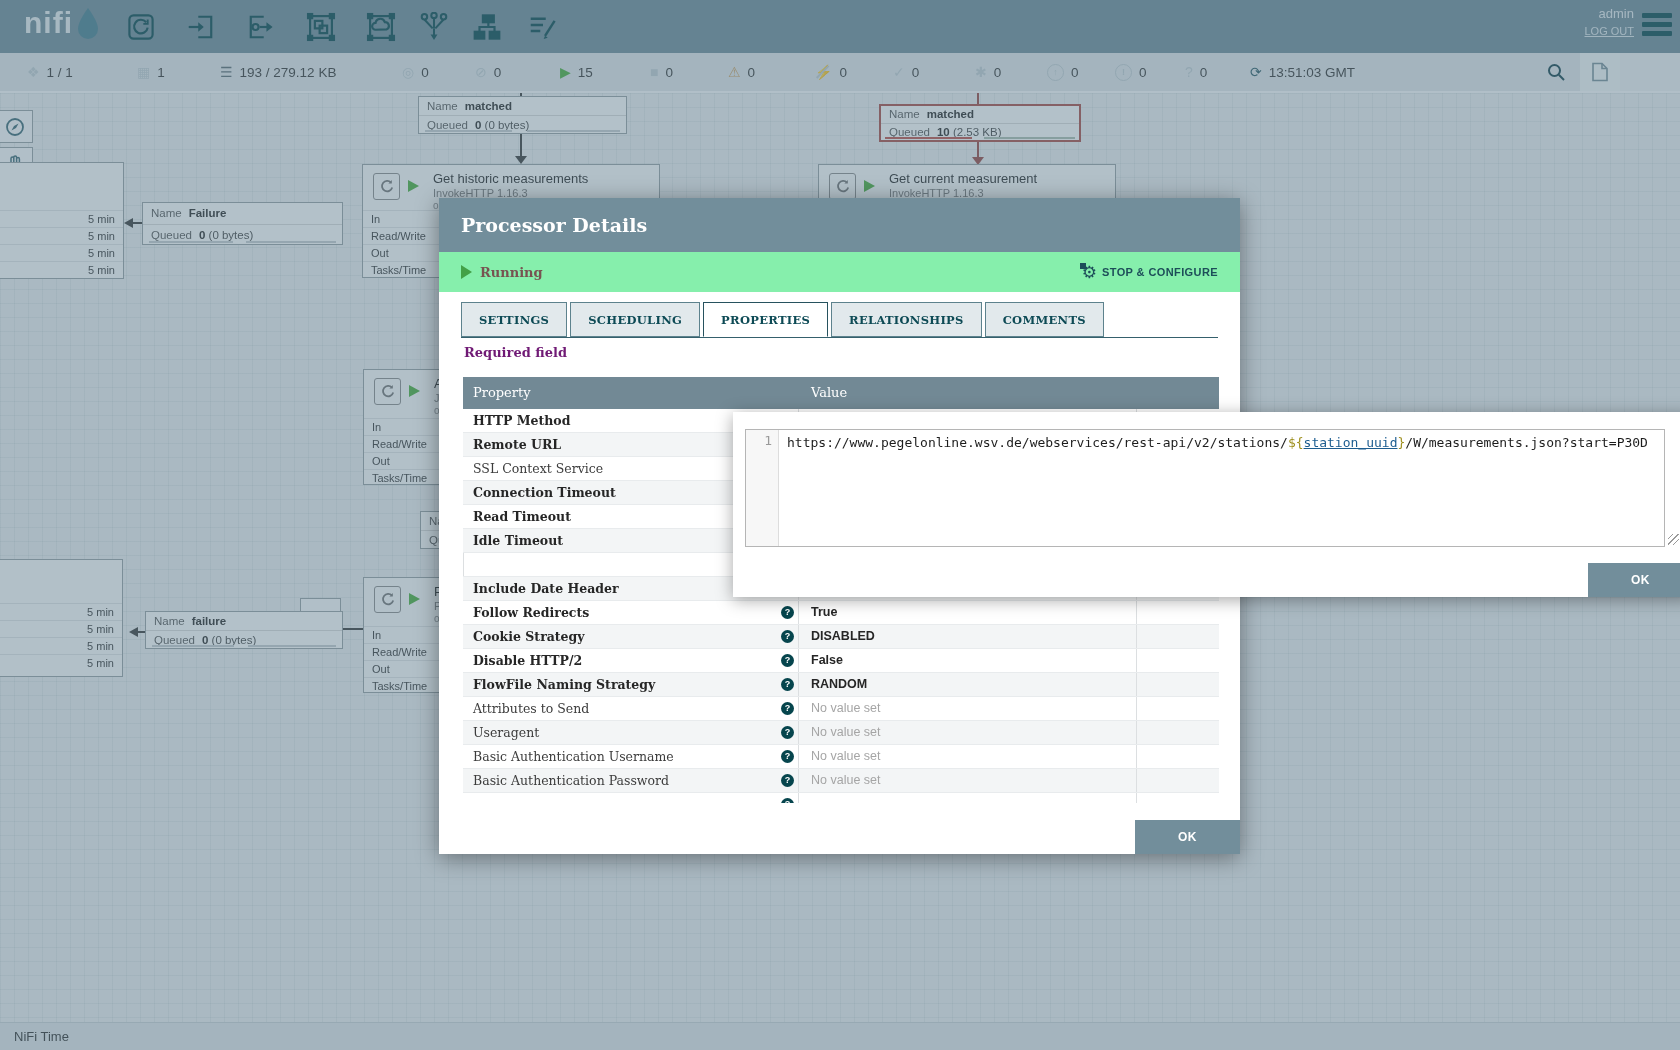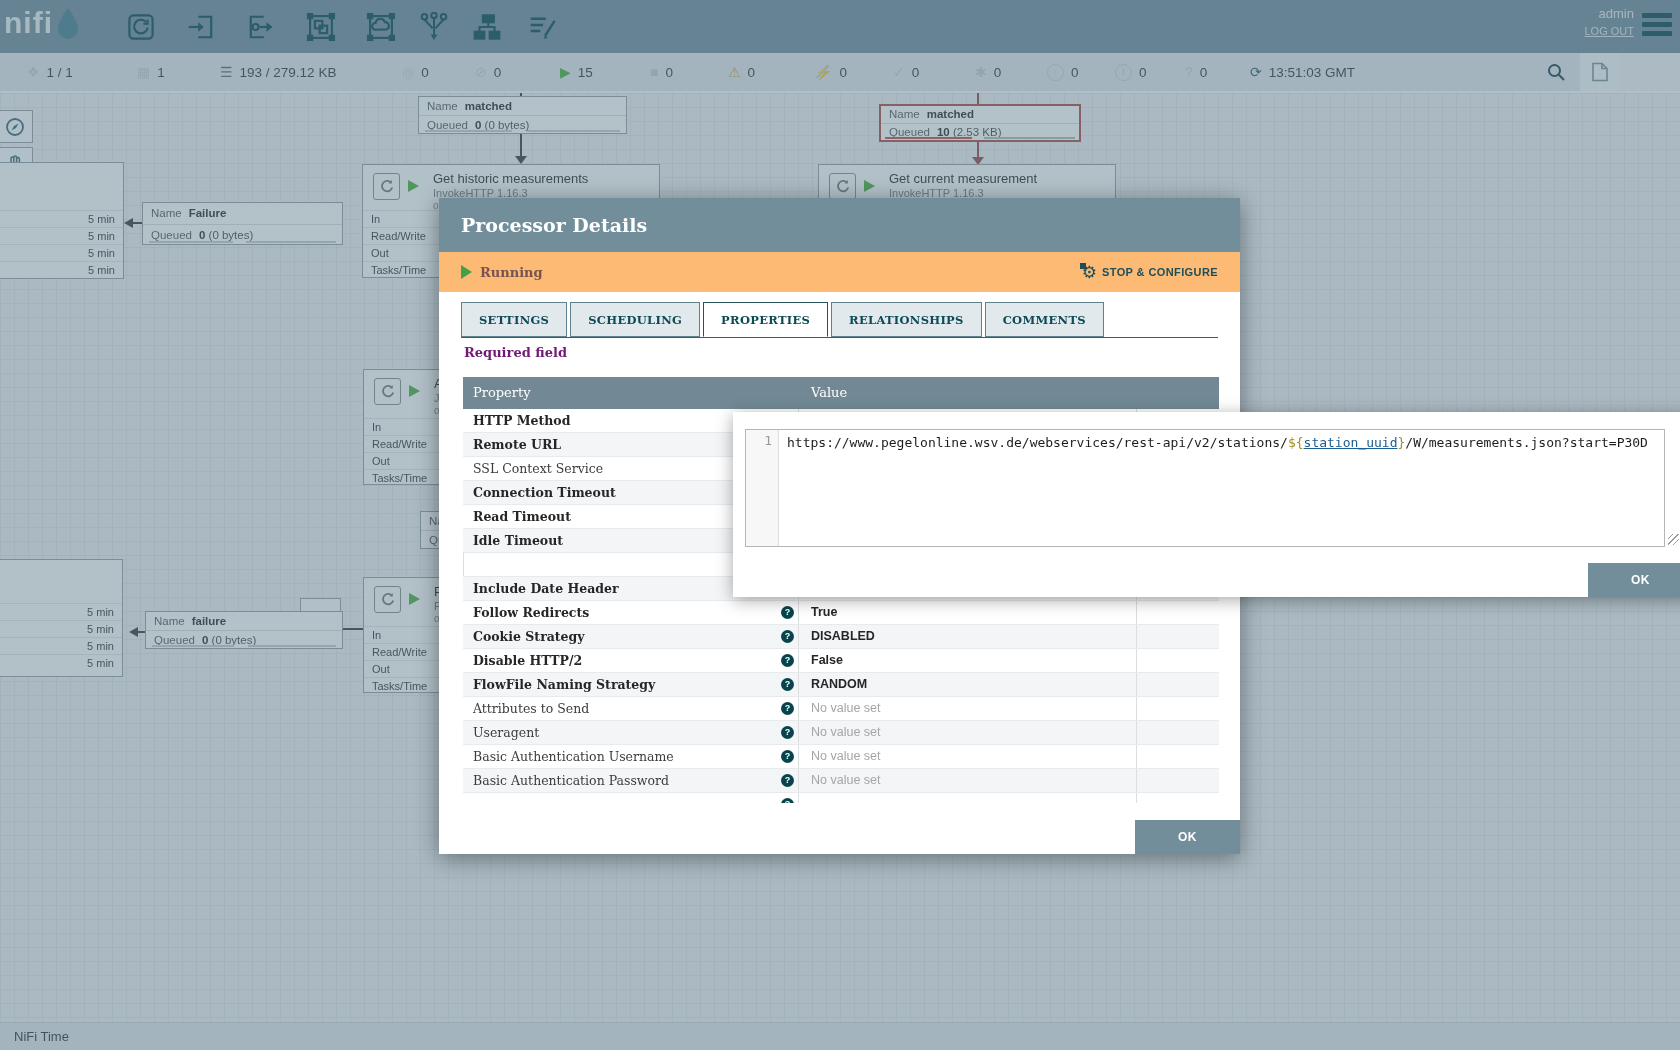--- a/index.html
+++ b/index.html
@@ -1,21 +1,21 @@
 <!DOCTYPE html>
 <html><head>
 <meta charset="utf-8">
 <style>
   html,body{margin:0;padding:0;background:#222;}
   #screen{position:relative;width:1680px;height:1050px;overflow:hidden;
     font-family:"Liberation Sans",sans-serif;background:#f1f3f4;}
 
   
   .topbar{position:absolute;left:0;top:0;width:1680px;height:53px;background:#728e9b;z-index:1;}
-  .logo{position:absolute;left:4px;top:6px;display:flex;align-items:flex-start;}
+  .logo{position:absolute;left:24px;top:6px;display:flex;align-items:flex-start;}
   .logo .nifi-txt{font-size:30px;font-weight:bold;letter-spacing:1px;color:#e9eff1;font-family:"Liberation Sans",sans-serif;}
   .logo svg{margin-left:2px;}
   .tool-ic{position:absolute;top:8px;width:38px;height:38px;display:flex;align-items:center;justify-content:center;cursor:pointer;}
   .userbox{position:absolute;right:46px;top:6px;text-align:right;}
   .userbox .uname{color:#e6edf0;font-size:13px;}
   .userbox .logout{color:#dfe8ec;font-size:11px;text-decoration:underline;cursor:pointer;display:inline-block;margin-top:3px;}
   .burger{position:absolute;right:8px;top:13px;width:30px;cursor:pointer;}
   .burger div{height:5px;background:#0a4a50;border-radius:1px;margin-bottom:4px;}
 
   
@@ -73,21 +73,21 @@
 
   
   .dim{position:absolute;inset:0;background:rgba(86,118,135,0.45);z-index:10;}
 
   
   .dialog{position:absolute;left:439px;top:198px;width:801px;height:656px;background:#fff;z-index:20;
     box-shadow:0 4px 22px rgba(0,0,0,0.4);}
   .dialog *{box-sizing:border-box;}
   .dlg-hd{height:54px;background:#728e9b;color:#fff;display:flex;align-items:center;}
   .dlg-hd .t{margin-left:22px;font-family:"DejaVu Serif",serif;font-weight:bold;font-size:19px;}
-  .dlg-status{height:40px;background:#fdba74;display:flex;align-items:center;padding:0 22px;justify-content:flex-end;}
+  .dlg-status{height:40px;background:#86efac;display:flex;align-items:center;padding:0 22px;justify-content:flex-end;}
   .runplay{width:0;height:0;border-left:11px solid #43a047;border-top:7px solid transparent;border-bottom:7px solid transparent;margin-right:8px;}
   .runtxt{font-family:"DejaVu Serif",serif;font-weight:bold;font-size:13px;color:#775351;}
   .stopcfg{margin-left:auto;display:flex;align-items:center;cursor:pointer;}
   .stopcfg .gear{font-size:17px;color:#1d4e59;margin-right:5px;position:relative;line-height:1;}
   .stopcfg .gear:after{content:"";position:absolute;left:-2px;top:-1px;width:6px;height:6px;background:#1d4e59;}
   .stopcfg .lbl{font-size:11px;font-weight:bold;letter-spacing:0.4px;color:#1d4e59;}
   .tabs{margin:10px 22px 0;border-bottom:1px solid #35606c;display:flex;}
   .tab{height:35px;line-height:34px;padding:0 17px;margin-right:3px;background:#e2e9ec;border:1px solid #5d828d;
     font-family:"DejaVu Serif",serif;font-weight:bold;font-size:11.5px;color:#0d4a55;letter-spacing:0.3px;cursor:pointer;}
   .tab.sel{background:#fff;border-color:#27525e;border-bottom:1px solid #fff;margin-bottom:-1px;}

